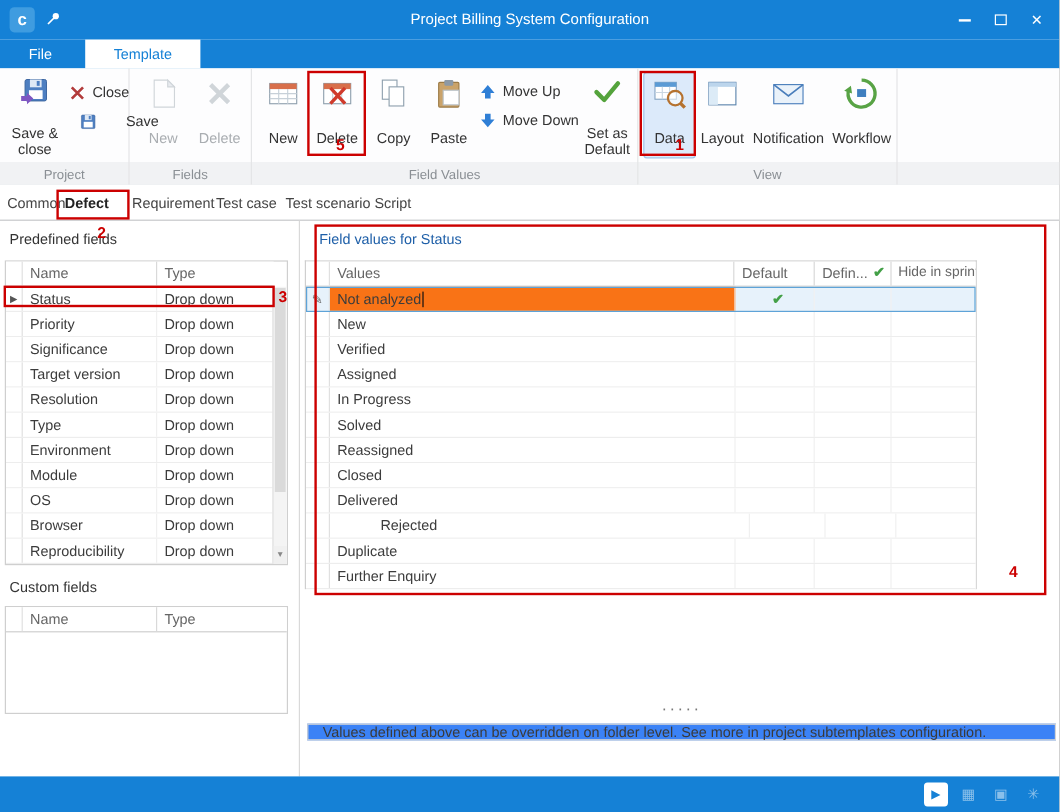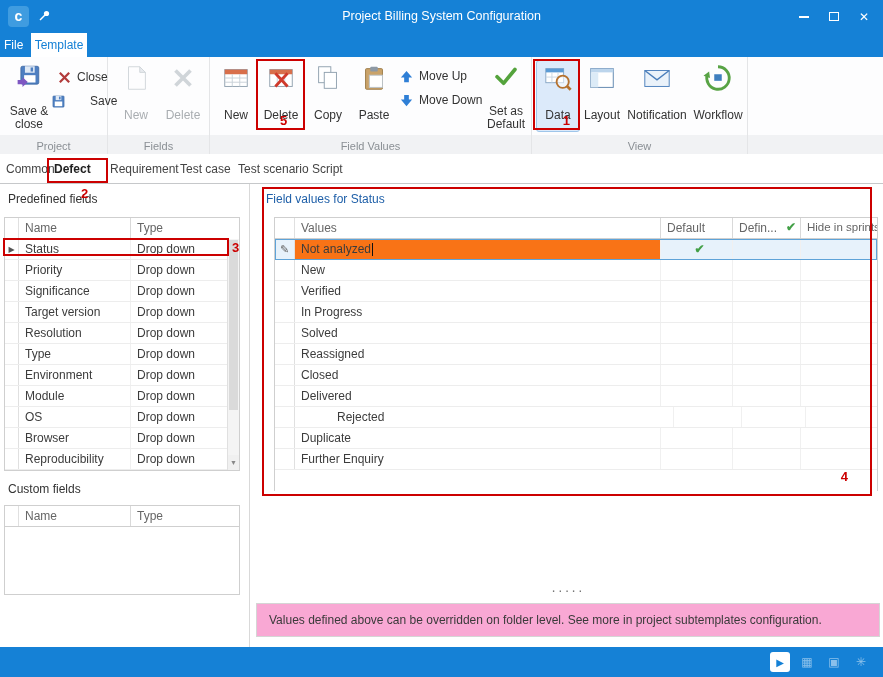--- a/index.html
+++ b/index.html
@@ -14,21 +14,21 @@
   .pinicon { position:absolute; left:37px; top:9px; width:14px; height:14px; }
   .wtitle { position:absolute; left:0; right:0; top:0; height:33px; line-height:33px; text-align:center;
             color:#fff; font-size:12.5px; }
   .winbtns { position:absolute; right:4px; top:0; height:33px; display:flex; }
   .wbtn { width:30px; height:33px; display:flex; align-items:center; justify-content:center; color:#fff; }
   .wbtn .bar { width:10px; height:2px; background:#fff; }
   .wbtn .boxg { width:10px; height:9px; border:1.5px solid #fff; }
 
   
   .rtabstrip { position:absolute; left:0; top:33px; width:883px; height:24px; background:#1581d6; }
-  .rtab { display:inline-block; padding:0 4px; line-height:24px; color:#fff; font-size:12px; }
+  .rtab { display:inline-block; padding:0 24px; line-height:24px; color:#fff; font-size:12px; }
   .rtab.selected { background:#fff; color:#1581d6; }
 
   
   .ribbon { position:absolute; left:0; top:57px; width:883px; height:97px; background:#fdfdfe;
             border-bottom:1px solid #d4d7da; }
   .ribbon-footer-bg { position:absolute; left:0; top:78px; width:883px; height:19px; background:#f1f2f4; }
   .rgroup { position:absolute; top:0; height:97px; border-right:1px solid #e4e5e7; }
   .rgroup-label { position:absolute; bottom:2px; left:0; right:0; text-align:center; font-size:11px;
                   color:#8a8f94; }
   .rb-big { position:absolute; top:3px; height:72px; display:flex; flex-direction:column; align-items:center;
@@ -69,22 +69,22 @@
 
   .vscroll { position:absolute; top:21px; right:0; bottom:0; width:12px; background:#f4f4f4;
              border-left:1px solid #e0e0e0; }
   .vthumb { position:absolute; top:1px; left:1px; width:9px; height:170px; background:#dadada; }
   .vbtn { position:absolute; bottom:0; left:0; width:11px; height:15px; font-size:7px; color:#888;
           text-align:center; line-height:15px; background:#f0f0f0; }
 
   
   .splitdots { position:absolute; left:266px; top:584px; width:604px; text-align:center; color:#777;
                font-size:14px; letter-spacing:2px; line-height:12px; }
-  .notebox { position:absolute; left:256px; top:603px; width:624px; height:34px; border:1px solid #d5d5d5;
-             display:flex; align-items:center; padding-left:12px; color:#3a3a3a; background:#f9a8d4; }
+  .notebox { position:absolute; left:256px; top:603px; width:624px; height:14px; border:1px solid #d5d5d5;
+             display:flex; align-items:center; padding-left:12px; color:#3a3a3a; background:#3b82f6; }
 
   
   .statusbar { position:absolute; left:0; top:647px; width:883px; height:30px; background:#1581d6; }
   .sb-icons { position:absolute; right:12px; top:5px; display:flex; gap:7px; align-items:center; }
   .sb-icon { width:20px; height:20px; display:flex; align-items:center; justify-content:center;
              color:rgba(255,255,255,.5); font-size:12px; }
   .sb-icon.active { background:#fff; border-radius:3px; color:#1581d6; font-size:10px; }
 
   
   .ann { position:absolute; border:2px solid #cc0000; z-index:60; pointer-events:none; }
@@ -133,21 +133,21 @@
           <path d="M2 21 h6 v-3.5 l6.5 6 -6.5 6 V26 H2z" fill="#7e57c2"></path>
         </svg>
         <span class="lbl">Save &amp; close</span>
       </div>
       <div class="rb-small" style="left:54px;top:9px;">
         <svg width="15" height="15" viewBox="0 0 16 16">
           <path d="M3 3 L13 13 M13 3 L3 13" stroke="#b23b3b" stroke-width="2.4"></path>
         </svg>
         <span>Close</span>
       </div>
-      <div class="rb-small" style="left:48px;top:33px;gap:24px;">
+      <div class="rb-small" style="left:63px;top:33px;gap:24px;">
         <svg width="15" height="15" viewBox="0 0 32 32">
           <rect x="4" y="4" width="24" height="24" rx="2" fill="#4e7fc1" stroke="#3c66a0"></rect>
           <rect x="10" y="4" width="12" height="9" fill="#dfe9f5"></rect>
           <rect x="17" y="5.5" width="3.5" height="6" fill="#4e7fc1"></rect>
           <rect x="8" y="16" width="16" height="10" fill="#fff"></rect>
         </svg>
         <span>Save</span>
       </div>
       <div class="rgroup-label">Project</div>
     </div>
@@ -356,21 +356,21 @@
   <div class="grid" style="left:4px;top:505px;width:236px;height:90px;">
     <div class="ghead">
       <div class="gi"></div>
       <div class="gc" style="width:112px;">Name</div>
       <div class="gc" style="flex:1;border-right:none;">Type</div>
     </div>
   </div>
 
   <div class="rp-title">Field values for Status</div>
 
-  <div class="grid" style="left:274px;top:217px;width:604px;height:274px;border-bottom:none;">
+  <div class="grid" style="left:254px;top:217px;width:560px;height:274px;border-bottom:none;">
     <div class="ghead">
       <div class="gi" style="flex:0 0 20px;width:20px;"></div>
       <div class="gc" style="width:366px;">Values</div>
       <div class="gc" style="width:72px;">Default</div>
       <div class="gc" style="width:68px;display:flex;justify-content:space-between;padding-right:4px;">
         <span>Defin...</span>
         <span class="check">✔</span>
       </div>
       <div class="gc" style="width:76px;border-right:none;font-size:11.5px;">Hide in sprints</div>
     </div>
@@ -396,20 +396,27 @@
     </div>
     <div class="grow">
       <div class="gi" style="flex:0 0 20px;width:20px;"></div>
       <div class="gc" style="width:366px;">Verified</div>
       <div class="gc" style="width:72px;"></div>
       <div class="gc" style="width:68px;"></div>
       <div class="gc" style="width:76px;border-right:none;"></div>
     </div>
     <div class="grow">
       <div class="gi" style="flex:0 0 20px;width:20px;"></div>
+      <div class="gc" style="width:366px;">Assigned</div>
+      <div class="gc" style="width:72px;"></div>
+      <div class="gc" style="width:68px;"></div>
+      <div class="gc" style="width:76px;border-right:none;"></div>
+    </div>
+    <div class="grow">
+      <div class="gi" style="flex:0 0 20px;width:20px;"></div>
       <div class="gc" style="width:366px;">In Progress</div>
       <div class="gc" style="width:72px;"></div>
       <div class="gc" style="width:68px;"></div>
       <div class="gc" style="width:76px;border-right:none;"></div>
     </div>
     <div class="grow">
       <div class="gi" style="flex:0 0 20px;width:20px;"></div>
       <div class="gc" style="width:366px;">Solved</div>
       <div class="gc" style="width:72px;"></div>
       <div class="gc" style="width:68px;"></div>

